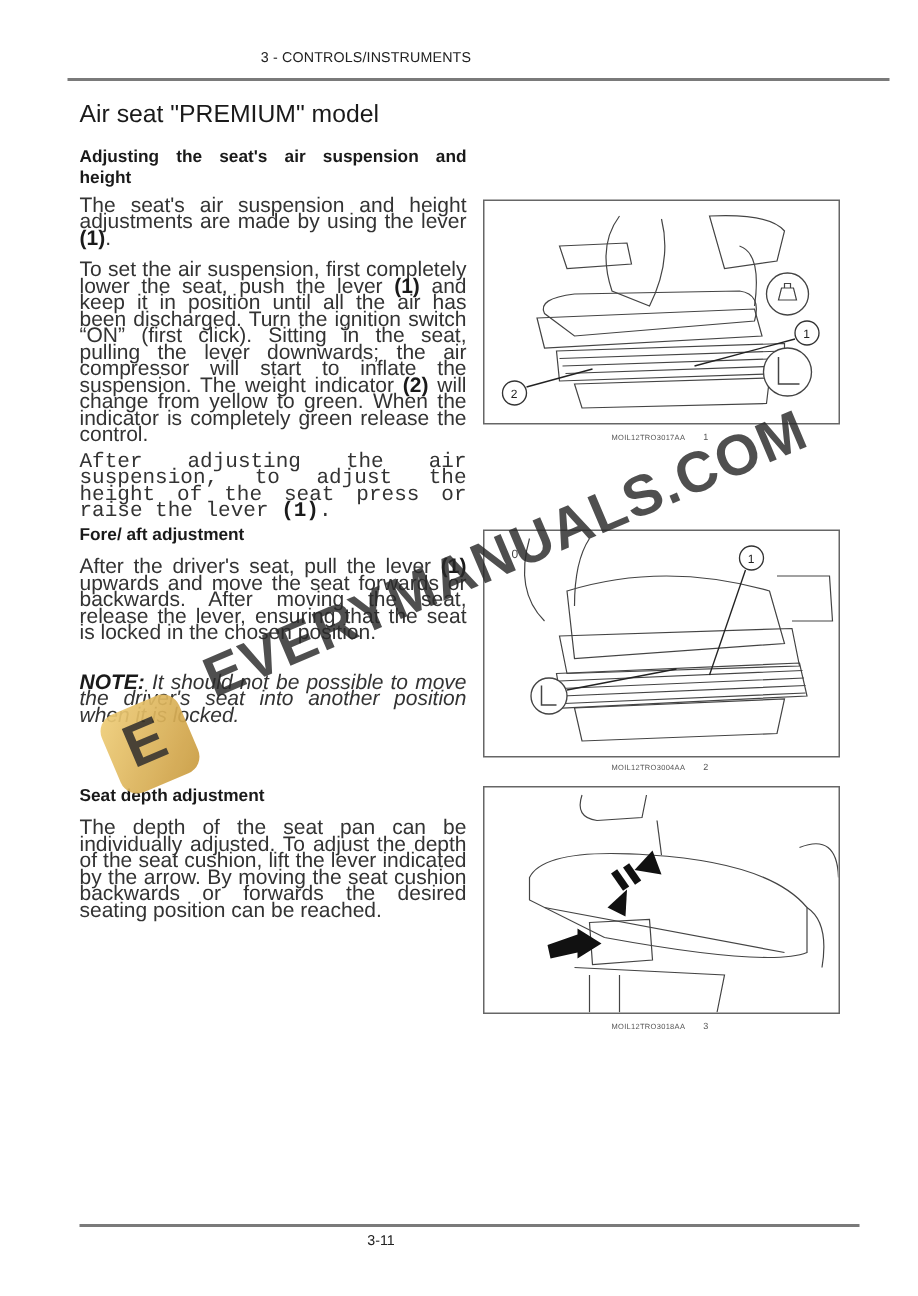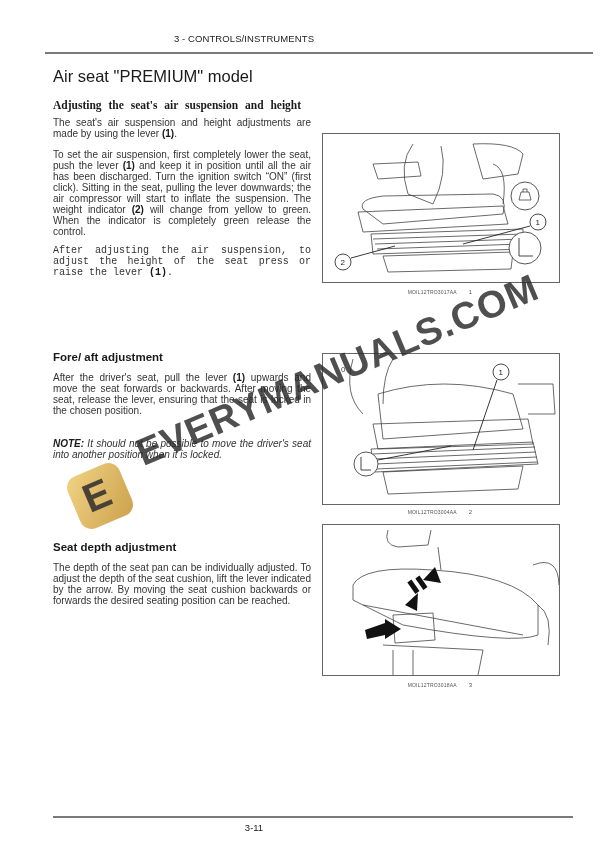--- a/index.html
+++ b/index.html
@@ -7,22 +7,22 @@
          font-family:"Liberation Sans", sans-serif; color:#1a1a1a; }
   .running-head { position:absolute; top:33px; left:0; width:488px; text-align:center;
                   font-size:9.5px; letter-spacing:0.1px; color:#222; }
   .rule-top { position:absolute; top:52px; left:45px; width:548px; height:2px; background:#7a7a7a; }
   .rule-bottom { position:absolute; top:816px; left:13px; width:508px; height:2px; background:#7a7a7a; }
   .page-no { position:absolute; top:822px; left:0; width:560px; text-align:center; font-size:9.5px; color:#222; }
 
   .col { position:absolute; left:53px; width:258px; }
   h1.title { position:absolute; top:67px; left:53px; margin:0; font-weight:normal; font-size:16.5px; color:#1a1a1a; }
   h2 { margin:0; font-size:11.5px; font-weight:bold; color:#1a1a1a; line-height:14px; }
-  h2.justify { text-align:justify; text-align-last:left; word-spacing:4px;font-family:Liberation Serif, serif; }
-  p { margin:0; font-size:10px; line-height:11px; color:#333; text-align:justify; }
+  h2.justify { text-align:justify; text-align-last:left; word-spacing:4px; }
+  p { margin:0; font-size:14px; line-height:11px; color:#333; text-align:justify; }
   p.note { font-style:italic; }
   p .b { font-weight:bold; font-style:normal; color:#1a1a1a; }
   p.note .b { font-style:italic; }
 
   .figure { position:absolute; left:322px; width:236px; border:1.2px solid #666; background:#fff; overflow:hidden; }
   .caption { position:absolute; left:322px; width:236px; text-align:center; font-size:5px; color:#555; letter-spacing:0.2px; }
   .caption .num { margin-left:12px; font-size:6px; }
 
   .watermark { position:absolute; left:130px; top:435px; transform-origin:0 0; transform:rotate(-23deg);
                font-size:38px; font-weight:bold; color:rgba(40,40,40,0.82); letter-spacing:1px; white-space:nowrap; }
@@ -44,21 +44,21 @@
   <p style="margin-top:10px;"><span>To set the air suspension, first completely lower the seat, push the lever </span><span class="b">(1)</span><span> and keep it in position until all the air has been discharged.  Turn the ignition switch “ON” (first click). Sitting in the seat, pulling the lever downwards; the air compressor will start to inflate the suspension.  The weight indicator </span><span class="b">(2)</span><span> will change from yellow to green.  When the indicator is completely green release the control.</span></p>
   <p style="margin-top:8px;font-family:Liberation Mono, monospace;"><span>After adjusting the air suspension, to adjust the height of the seat press or raise the lever </span><span class="b">(1)</span><span>.</span></p>
 </div>
 
 <div class="col" style="top:350px;">
   <h2>Fore/ aft adjustment</h2>
   <p style="margin-top:8px;"><span>After the driver's seat, pull the lever </span><span class="b">(1)</span><span> upwards and move the seat forwards or backwards.  After moving the seat, release the lever, ensuring that the seat is locked in the chosen position.</span></p>
   <p class="note" style="margin-top:22px;"><span class="b">NOTE:</span><span> It should not be possible to move the driver's seat into another position when it is locked.</span></p>
 </div>
 
-<div class="col" style="top:540px;">
+<div class="col" style="top:524px;">
   <h2>Seat depth adjustment</h2>
   <p style="margin-top:8px;"><span>The depth of the seat pan can be individually adjusted.  To adjust the depth of the seat cushion, lift the lever indicated by the arrow.  By moving the seat cushion backwards or forwards the desired seating position can be reached.</span></p>
 </div>
 
 <div class="figure" style="top:133px;height:148px;">
   <svg width="236" height="148" viewBox="0 0 236 148">
     <g fill="none" stroke="#444" stroke-width="0.8">
       <path d="M90 10 Q75 30 85 60 L110 70 Q125 40 118 12"></path>
       <path d="M150 10 Q190 8 200 20 L195 40 L160 45 Z"></path>
       <path d="M50 30 L95 28 L98 42 L55 45 Z"></path>

